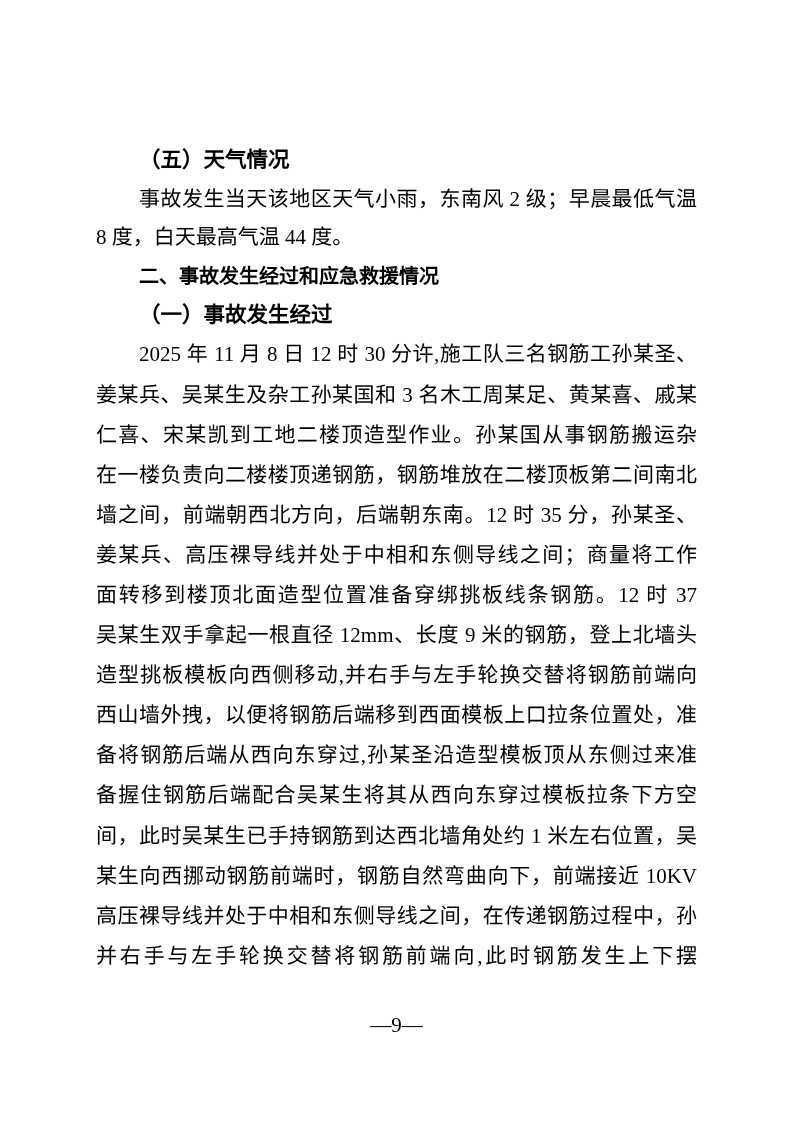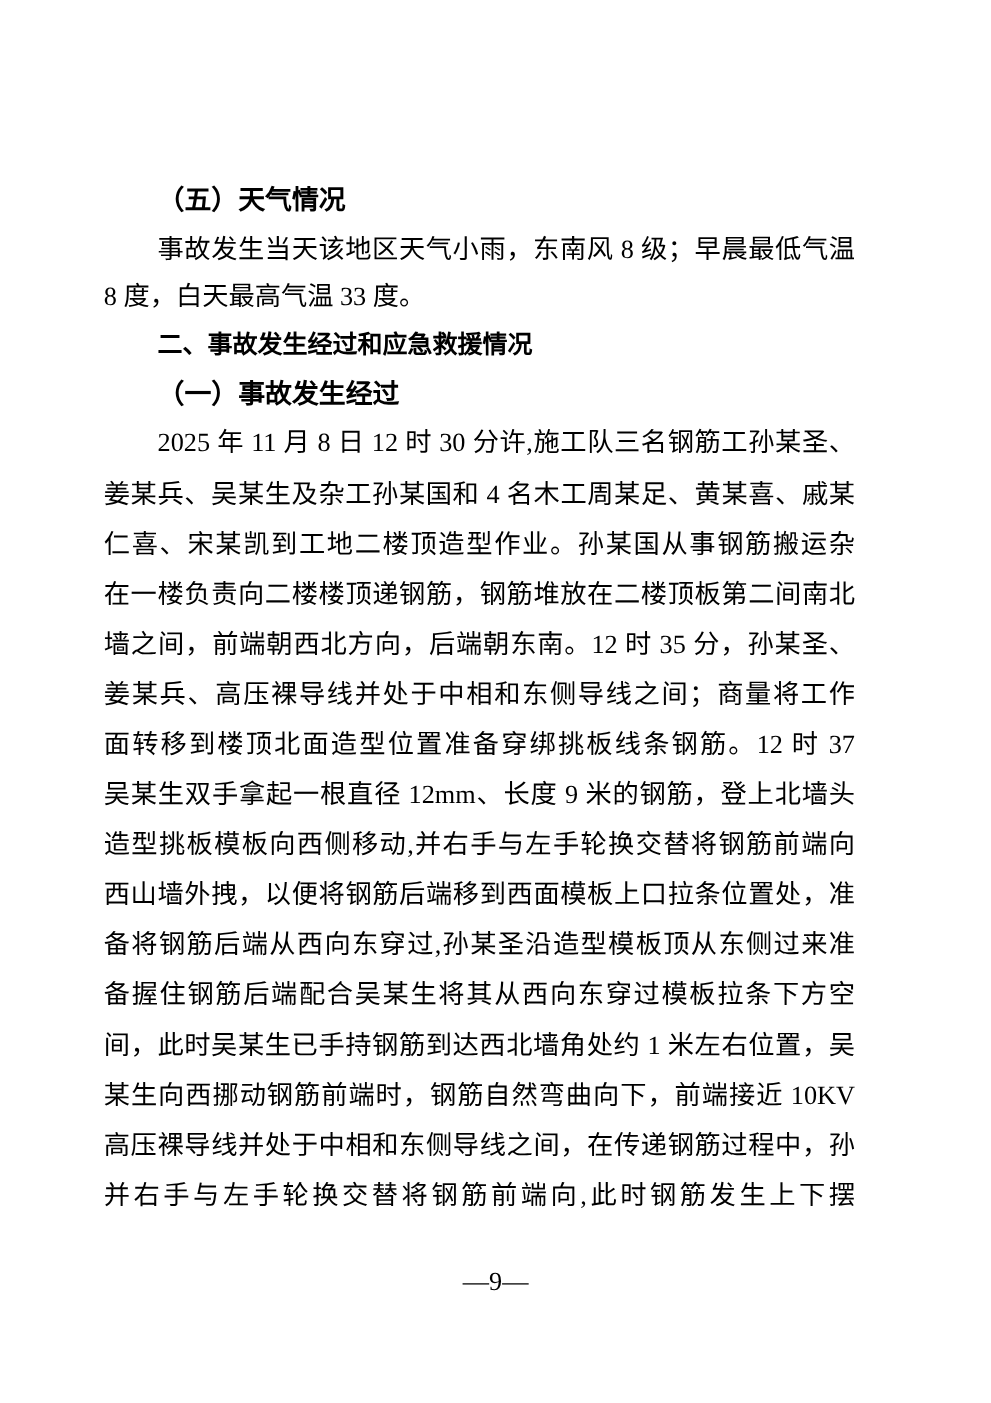--- a/index.html
+++ b/index.html
@@ -12,21 +12,21 @@
     position: relative;
     width: 793px;
     height: 1122px;
     background: #ffffff;
     color: #000000;
     font-family: "Liberation Serif", serif;
     overflow: hidden;
   }
   .content {
     position: absolute;
-    left: 83px;
+    left: 96px;
     top: 141px;
     width: 601px;
   }
   
   .h-kai {
     font-family: "Liberation Serif", serif;
     font-weight: 700;
     font-size: 21.5px;
     line-height: 38.7px;
     height: 38.7px;
@@ -70,31 +70,31 @@
 </style>
 </head>
 <body>
 
 <div class="page">
   <main class="content">
 
     <div class="h-kai">（五）天气情况</div>
 
     <div class="para lh-a">
-      <div class="line indent">事故发生当天该地区天气小雨，东南风 8 级；早晨最低气温</div>
-      <div class="line last">8 度，白天最高气温 33 度。</div>
+      <div class="line indent">事故发生当天该地区天气小雨，东南风 2 级；早晨最低气温</div>
+      <div class="line last">8 度，白天最高气温 44 度。</div>
     </div>
 
     <div class="h-hei">二、事故发生经过和应急救援情况</div>
 
     <div class="h-kai">（一）事故发生经过</div>
 
     <div class="para lh-b">
       <div class="line indent">2025 年 11 月 8 日 12 时 30 分许,施工队三名钢筋工孙某圣、</div>
-      <div class="line">姜某兵、吴某生及杂工孙某国和 4 名木工周某足、黄某喜、戚某</div>
+      <div class="line">姜某兵、吴某生及杂工孙某国和 3 名木工周某足、黄某喜、戚某</div>
       <div class="line">仁喜、宋某凯到工地二楼顶造型作业。孙某国从事钢筋搬运杂活，</div>
       <div class="line">在一楼负责向二楼楼顶递钢筋，钢筋堆放在二楼顶板第二间南北</div>
       <div class="line">墙之间，前端朝西北方向，后端朝东南。12 时 35 分，孙某圣、</div>
       <div class="line">姜某兵、高压裸导线并处于中相和东侧导线之间；商量将工作</div>
       <div class="line">面转移到楼顶北面造型位置准备穿绑挑板线条钢筋。12 时 37 分，</div>
       <div class="line">吴某生双手拿起一根直径 12mm、长度 9 米的钢筋，登上北墙头</div>
       <div class="line">造型挑板模板向西侧移动,并右手与左手轮换交替将钢筋前端向</div>
       <div class="line">西山墙外拽，以便将钢筋后端移到西面模板上口拉条位置处，准</div>
       <div class="line">备将钢筋后端从西向东穿过,孙某圣沿造型模板顶从东侧过来准</div>
       <div class="line">备握住钢筋后端配合吴某生将其从西向东穿过模板拉条下方空</div>

